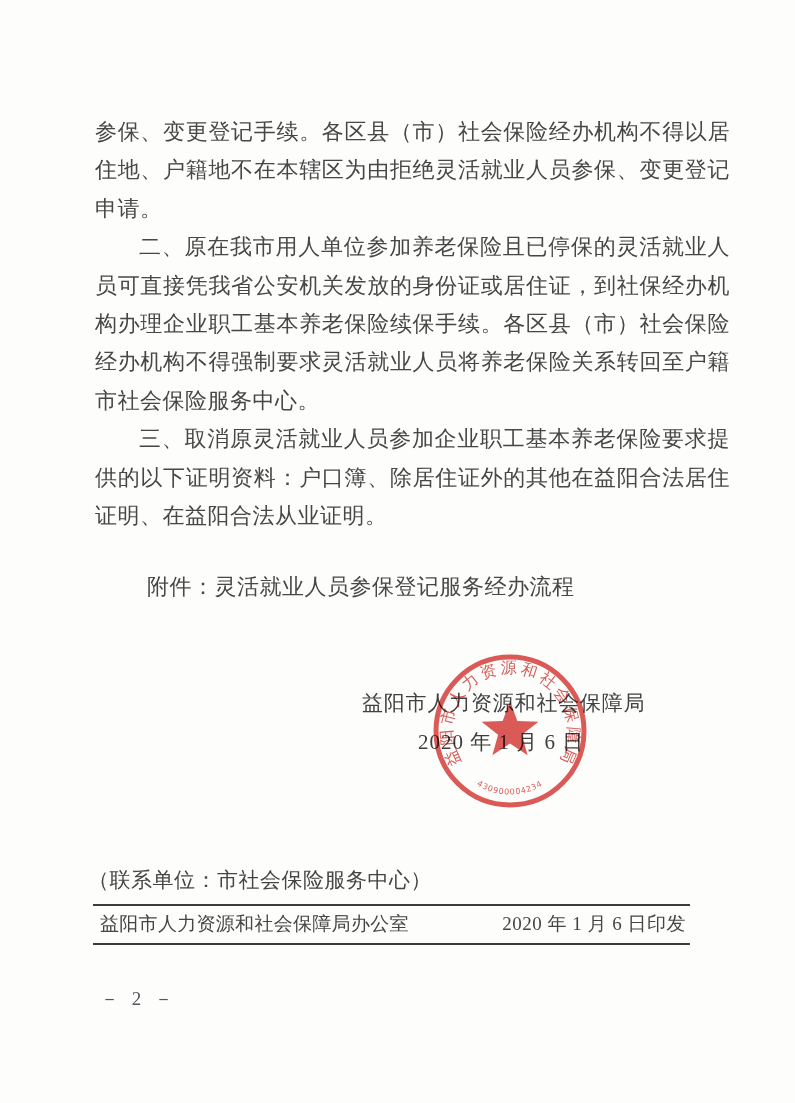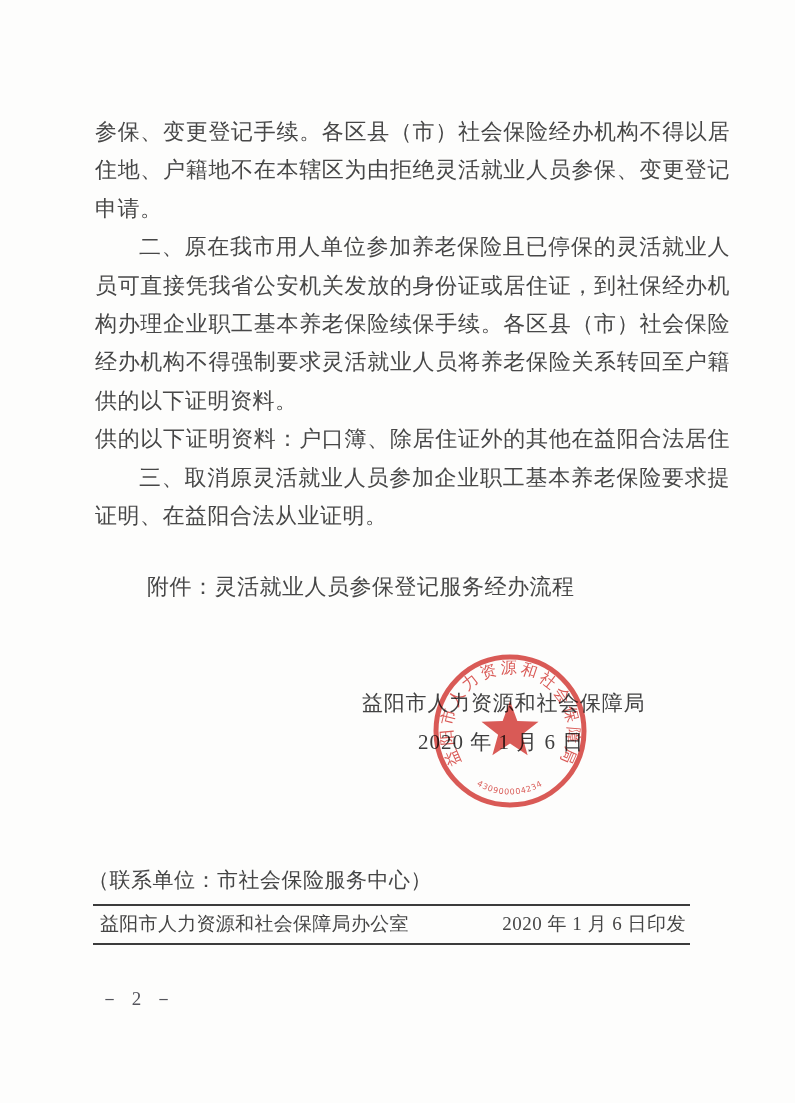--- a/index.html
+++ b/index.html
@@ -119,23 +119,23 @@
 <div class="page">
 
   <div class="body-text">
     <div class="line fill">参保、变更登记手续。各区县（市）社会保险经办机构不得以居</div>
     <div class="line fill">住地、户籍地不在本辖区为由拒绝灵活就业人员参保、变更登记</div>
     <div class="line">申请。</div>
     <div class="line indent fill">二、原在我市用人单位参加养老保险且已停保的灵活就业人</div>
     <div class="line fill">员可直接凭我省公安机关发放的身份证或居住证，到社保经办机</div>
     <div class="line fill">构办理企业职工基本养老保险续保手续。各区县（市）社会保险</div>
     <div class="line fill">经办机构不得强制要求灵活就业人员将养老保险关系转回至户籍</div>
-    <div class="line">供的以下证明资料。</div>
+    <div class="line">市社会保险服务中心。</div>
+    <div class="line indent fill">三、取消原灵活就业人员参加企业职工基本养老保险要求提</div>
     <div class="line fill">供的以下证明资料：户口簿、除居住证外的其他在益阳合法居住</div>
-    <div class="line indent fill">三、取消原灵活就业人员参加企业职工基本养老保险要求提</div>
     <div class="line">证明、在益阳合法从业证明。</div>
   </div>
 
   <div class="attachment-line">附件：灵活就业人员参保登记服务经办流程</div>
 
   <div class="signature-agency">益阳市人力资源和社会保障局</div>
   <div class="signature-date">2020 年 1 月 6 日</div>
 
   <div class="seal">
     <svg width="160" height="160" viewBox="-80 -80 160 160">

